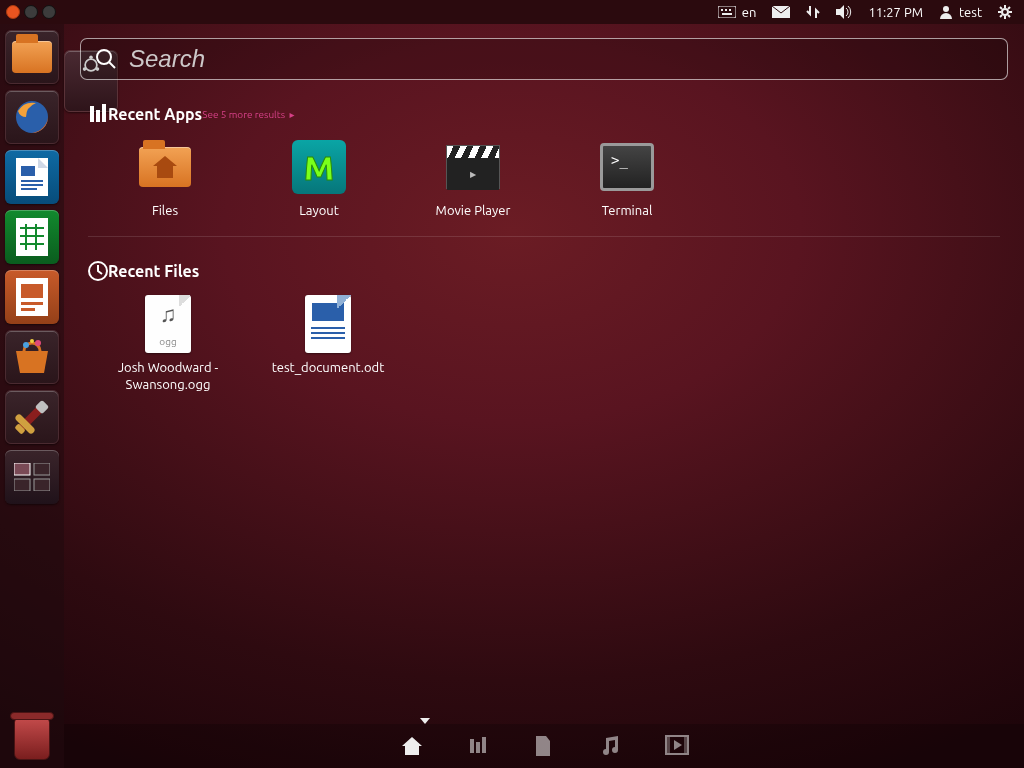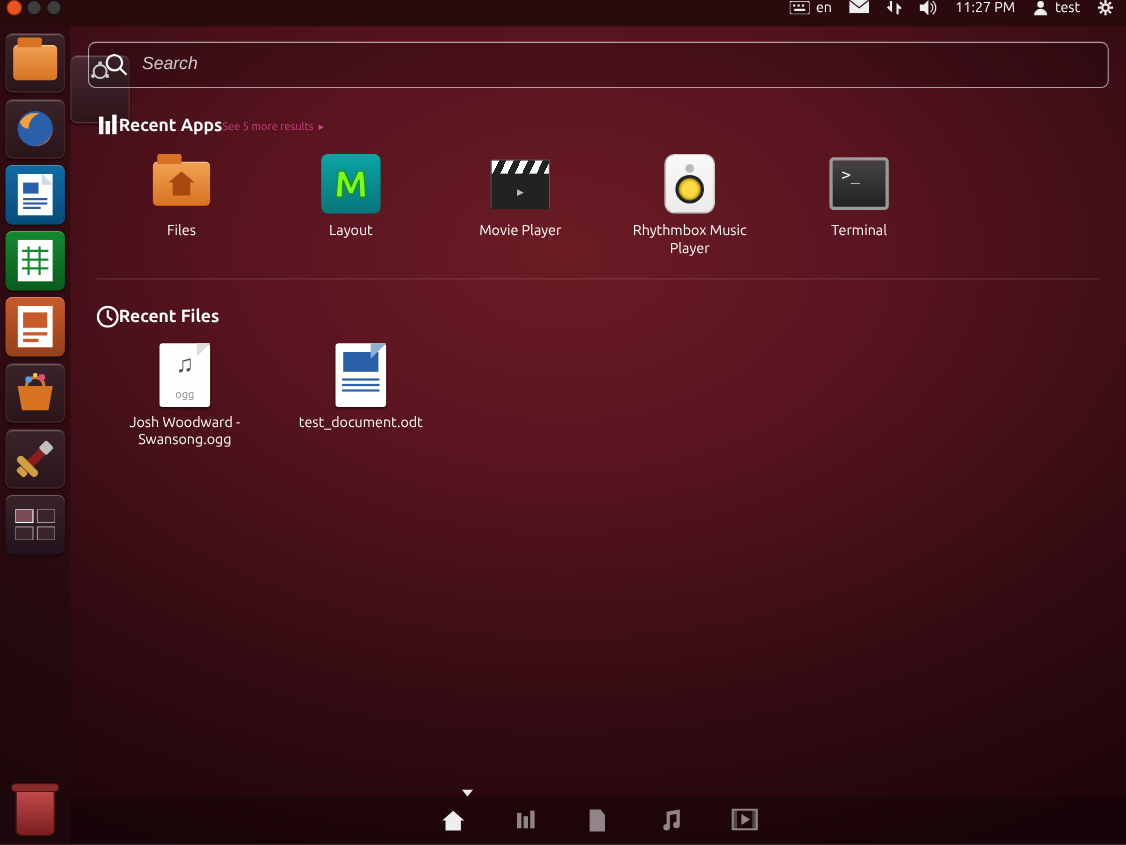--- a/index.html
+++ b/index.html
@@ -4,21 +4,21 @@
 <style>
   * { margin:0; padding:0; box-sizing:border-box; }
   html,body { width:1024px; height:768px; overflow:hidden;
     font-family:"Ubuntu","Segoe UI",sans-serif; color:#fff; }
   body {
     background:
       radial-gradient(ellipse 900px 600px at 50% 30%, #6b1c24 0%, #591420 32%, #471019 50%, #2e0a10 75%, #1e050a 100%);
   }
   
   .panel { position:absolute; top:0; left:0; right:0; height:24px;
-    background:#2b0a0e; display:flex; align-items:flex-start; padding:0 6px; gap:4px;
+    background:#2b0a0e; display:flex; align-items:center; padding:0 6px; gap:4px;
     font-size:12px; }
   .panel .btn { width:14px; height:14px; border-radius:50%; display:flex;
     align-items:center; justify-content:center; }
   .btn-close { background:#e95420; border:1px solid #a83a10; }
   .btn-min,.btn-max { background:#3c3c3c; border:1px solid #111; }
   .panel .spacer { flex:1; }
   .panel .ind { display:flex; align-items:center; gap:6px; padding:0 6px;
     font-size:13px; }
   .panel svg { fill:#eee; }
 
@@ -37,21 +37,21 @@
   .tile.dark{ background:linear-gradient(#3a242a,#20121a); }
   .launcher .gap { flex:1; }
 
   
   .dash { position:absolute; left:64px; top:24px; right:0; bottom:0;
     padding:14px 16px 46px 16px; }
   .search { height:42px; border:1px solid rgba(255,255,255,0.6);
     border-radius:7px; background:rgba(0,0,0,0.2); display:flex;
     align-items:center; padding:0 14px; gap:12px; }
   .search input { flex:1; background:none; border:none; outline:none;
-    font-size:16px; font-style:italic; color:#eee; }
+    font-size:24px; font-style:italic; color:#eee; }
   .search input::placeholder { color:#ddd; opacity:0.9; font-style:italic; }
   .section { margin-top:20px; padding:0 8px; }
   .section .hdr { display:flex; align-items:center; 
     font-size:16px; padding:4px 0; }
   .section .more { font-size:10px; color:#ec4899; opacity:0.85; }
   .grid { display:flex; gap:0; margin-top:12px; }
   .cell { width:154px; display:flex; flex-direction:column; align-items:center;
     text-align:center; font-size:13px; gap:8px; }
   .cell .iconbox { width:54px; height:54px; display:flex; align-items:center;
     justify-content:center; }
@@ -328,29 +328,20 @@
         <div class="iconbox">
             <div class="clapper">
               <div class="top"></div>
               <div class="body">▶</div>
             </div>
           </div>
         <div class="label">Movie Player</div>
       </div>
       <div class="cell">
         <div class="iconbox">
-            <div class="speaker">
-              <div class="small"></div>
-              <div class="big"></div>
-            </div>
-          </div>
-        <div class="label">Rhythmbox Music Player</div>
-      </div>
-      <div class="cell">
-        <div class="iconbox">
             <div class="term">
               <span>&gt;_</span>
             </div>
           </div>
         <div class="label">Terminal</div>
       </div>
     </div>
   </div>
 
   <hr class="sep">

